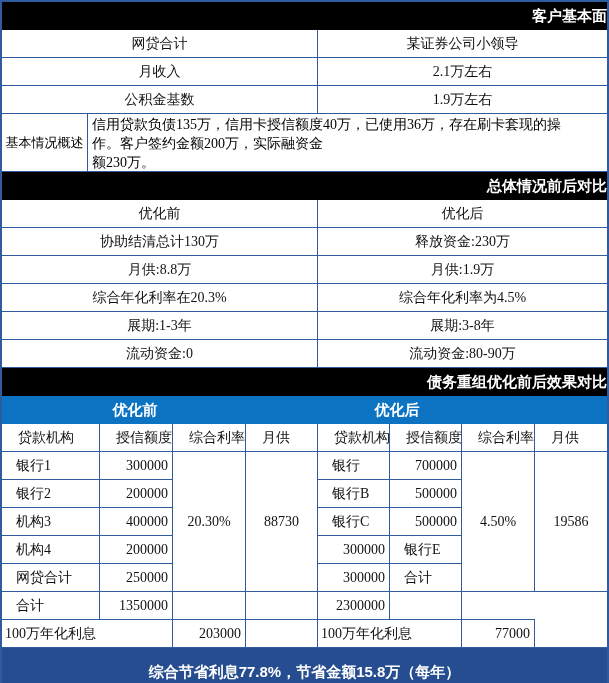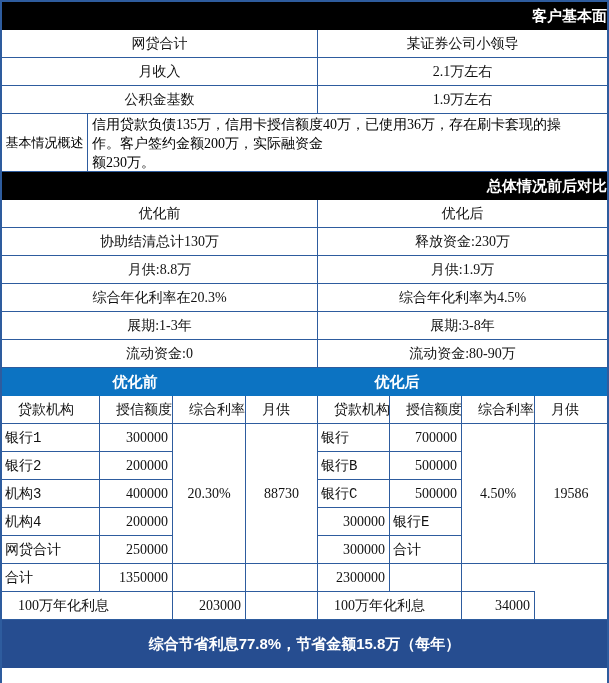--- a/index.html
+++ b/index.html
@@ -48,27 +48,27 @@
   
   .tables { display: flex; height: 224px; }
   .lgrid { display: grid; width: 316px; grid-template-columns: 98px 73px 73px 72px; grid-auto-rows: 28px; }
   .rgrid { display: grid; width: 289px; grid-template-columns: 72px 72px 73px 72px; grid-auto-rows: 28px; }
   .g {
     border-right: 1px solid #2E5C9E; border-bottom: 1px solid #2E5C9E;
     display: flex; align-items: center; font-size: 14px; color: #111;
     overflow: hidden; white-space: nowrap;
   }
   .rgrid .g.lastcol { border-right: none; }
-  .g.name { padding-left: 3px; font-family: Liberation Mono, monospace; }
+  .g.name { padding-left: 14px; }
   .g.num  { justify-content: flex-end; padding-right: 4px; }
   .g.head { padding-left: 16px; }
   .g.merged { justify-content: center; }
   .rate { grid-column: 3; grid-row: 2 / 7; }
   .pay  { grid-column: 4; grid-row: 2 / 7; }
-  .int-label { grid-column: 1 / 3; grid-row: 8; padding-left: 16px; }
+  .int-label { grid-column: 1 / 3; grid-row: 8; padding-left: 3px; }
   .int-val   { grid-column: 3; grid-row: 8; }
   .int-empty { grid-column: 4; grid-row: 8; }
   
   .footer {
     height: 48px; background: #264D90; color: #fff;
     display: flex; align-items: center; justify-content: center;
     font-family: "Liberation Sans", sans-serif; font-weight: bold; font-size: 15px;
   }
 </style>
 </head>
@@ -122,20 +122,23 @@
   </div>
   <div class="tr">
     <div class="td w1 center">展期:1-3年</div>
     <div class="td w2 center nobr">展期:3-8年</div>
   </div>
   <div class="tr">
     <div class="td w1 center">流动资金:0</div>
     <div class="td w2 center nobr">流动资金:80-90万</div>
   </div>
 
+  <div class="navy h28">
+    <span>债务重组优化前后效果对比</span>
+  </div>
 
   <div class="subhdr">
     <span class="pos-before">优化前</span>
     <span class="pos-after">优化后</span>
   </div>
 
   <div class="tables">
 
     <div class="lgrid">
       <div class="g head">贷款机构</div>
@@ -185,21 +188,21 @@
 
       <div class="g merged rate">4.50%</div>
       <div class="g merged pay lastcol">19586</div>
 
       <div class="g name">合计</div>
       <div class="g num">2300000</div>
       <div class="g"></div>
       <div class="g lastcol"></div>
 
       <div class="g int-label">100万年化利息</div>
-      <div class="g num int-val">34000</div>
+      <div class="g num int-val">77000</div>
       <div class="g int-empty lastcol"></div>
     </div>
 
   </div>
 
   <div class="footer">
     <span>综合节省利息77.8%，节省金额15.8万（每年）</span>
   </div>
 
 </div>

